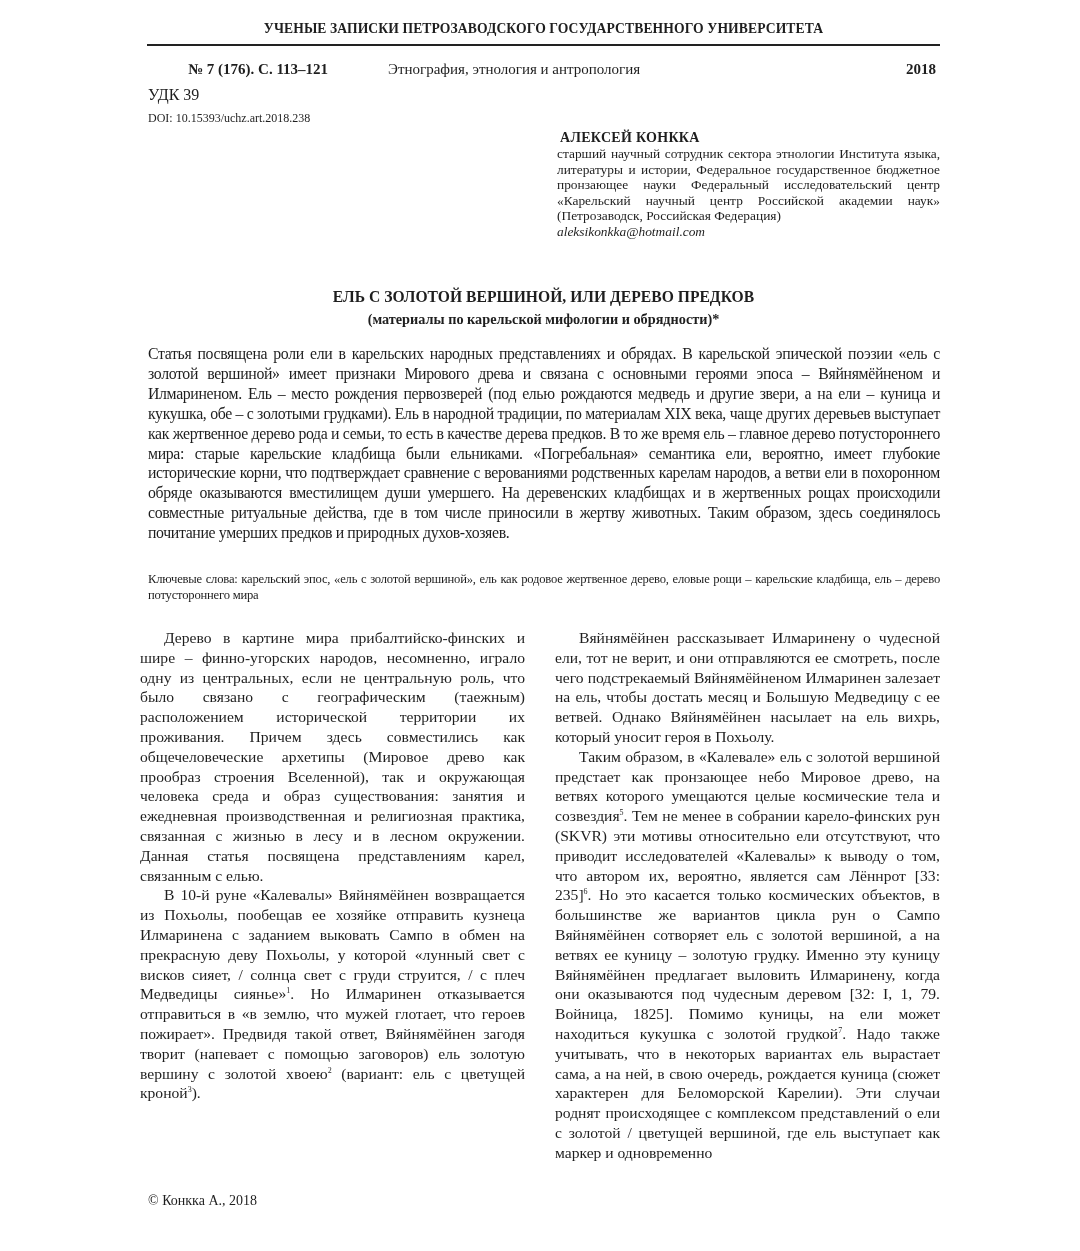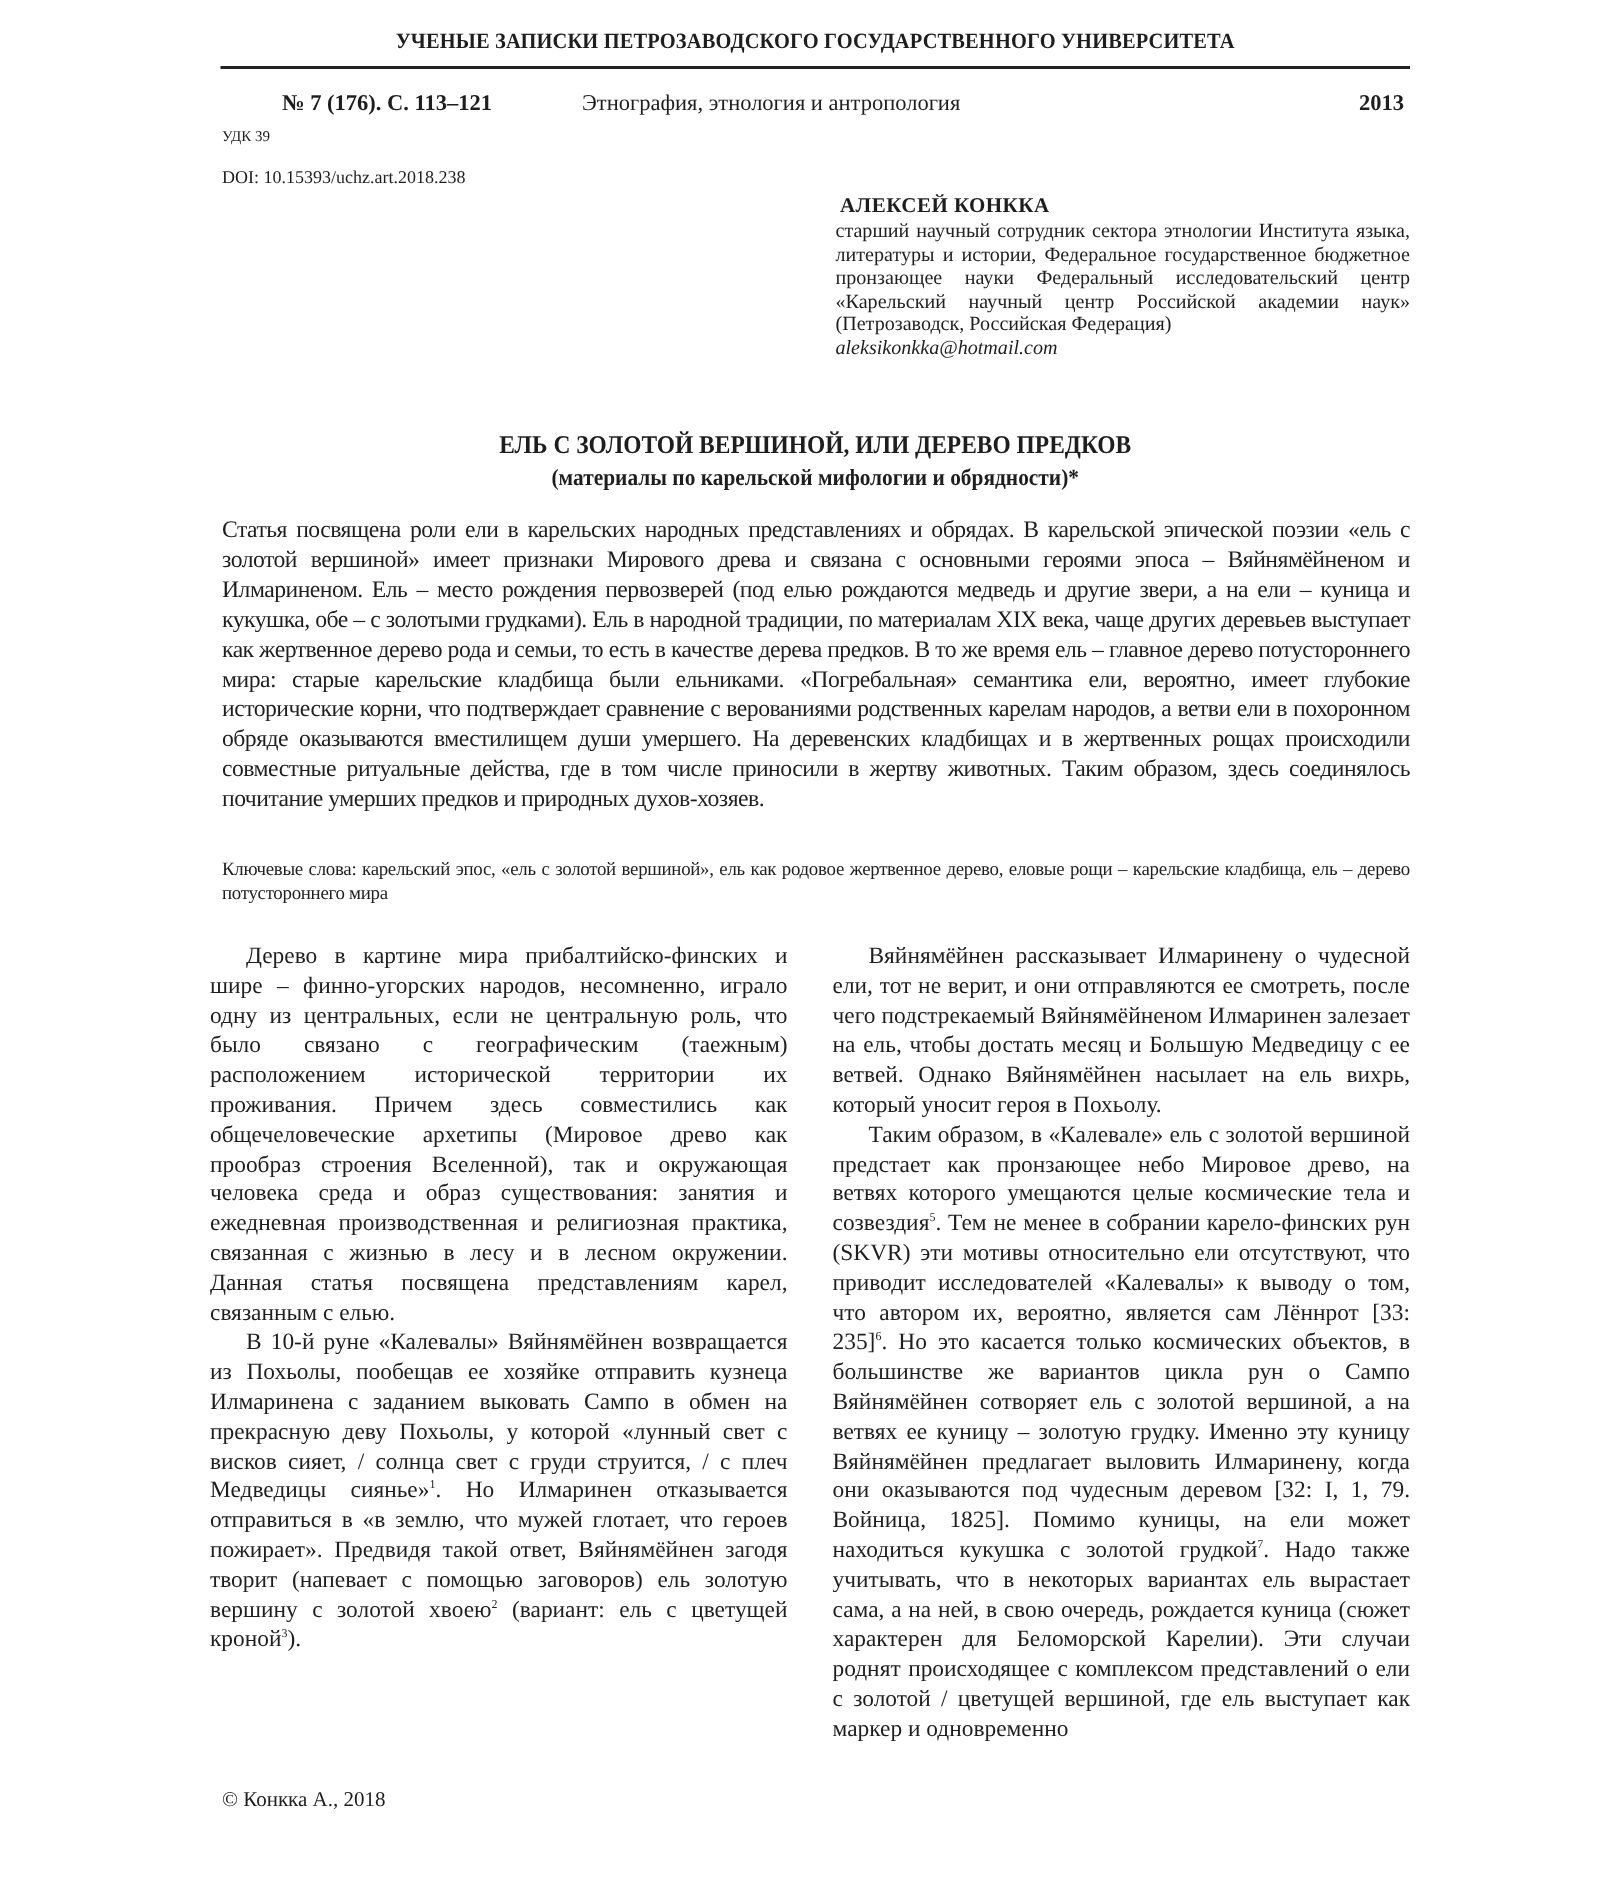--- a/index.html
+++ b/index.html
@@ -10,21 +10,21 @@
   }
   .abs { position: absolute; }
   .journal-title {
     left: 147px; top: 20px; width: 793px; text-align: center;
     font-weight: bold; font-size: 14.5px; letter-spacing: 0.1px; transform: scaleX(0.94);
   }
   .top-rule { left: 147px; top: 44px; width: 793px; height: 0; border-top: 2px solid #222; }
   .issue { left: 152px; top: 61px; font-weight: bold; font-size: 15px; margin-left: 36px; }
   .section { left: 388px; top: 61px; font-weight: normal; font-size: 15px; }
   .year { left: 906px; top: 61px; font-weight: bold; font-size: 15px; }
-  .udk { left: 148px; top: 86px; font-size: 10px; }
+  .udk { left: 148px; top: 86px; font-size: 16px; }
   .doi { left: 148px; top: 111px; font-size: 12px; }
   .author-name { left: 560px; top: 130px; width: 380px; text-align: left; font-weight: bold; font-size: 14px; letter-spacing: 0.3px; }
   .affil {
     left: 557px; top: 146px; width: 383px; font-size: 13.4px; line-height: 15.6px;
     text-align: justify;
   }
   .email { font-style: italic; }
   .title {
     left: 147px; top: 287px; width: 793px; text-align: center;
     font-weight: bold; font-size: 17px; transform: scaleX(0.92);
@@ -53,21 +53,21 @@
   .copyright { left: 148px; top: 1193px; font-size: 14px; }
   sup { font-size: 8px; line-height: 0; vertical-align: 6px; }
 </style>
 </head>
 <body>
 
 <div class="abs journal-title">УЧЕНЫЕ ЗАПИСКИ ПЕТРОЗАВОДСКОГО ГОСУДАРСТВЕННОГО УНИВЕРСИТЕТА</div>
 <div class="abs top-rule"></div>
 <div class="abs issue">№ 7 (176). С. 113–121</div>
 <div class="abs section">Этнография, этнология и антропология</div>
-<div class="abs year">2013</div>
+<div class="abs year">2018</div>
 <div class="abs udk">УДК 39</div>
 <div class="abs doi">DOI: 10.15393/uchz.art.2018.238</div>
 
 <div class="abs author-name">АЛЕКСЕЙ КОНККА</div>
 <div class="abs affil">
   <div>старший научный сотрудник сектора этнологии Института языка, литературы и истории, Федеральное государственное бюджетное пронзающее науки Федеральный исследовательский центр «Карельский научный центр Российской академии наук» (Петрозаводск, Российская Федерация)</div>
   <div class="email">aleksikonkka@hotmail.com</div>
 </div>
 
 <div class="abs title">ЕЛЬ С ЗОЛОТОЙ ВЕРШИНОЙ, ИЛИ ДЕРЕВО ПРЕДКОВ</div>

